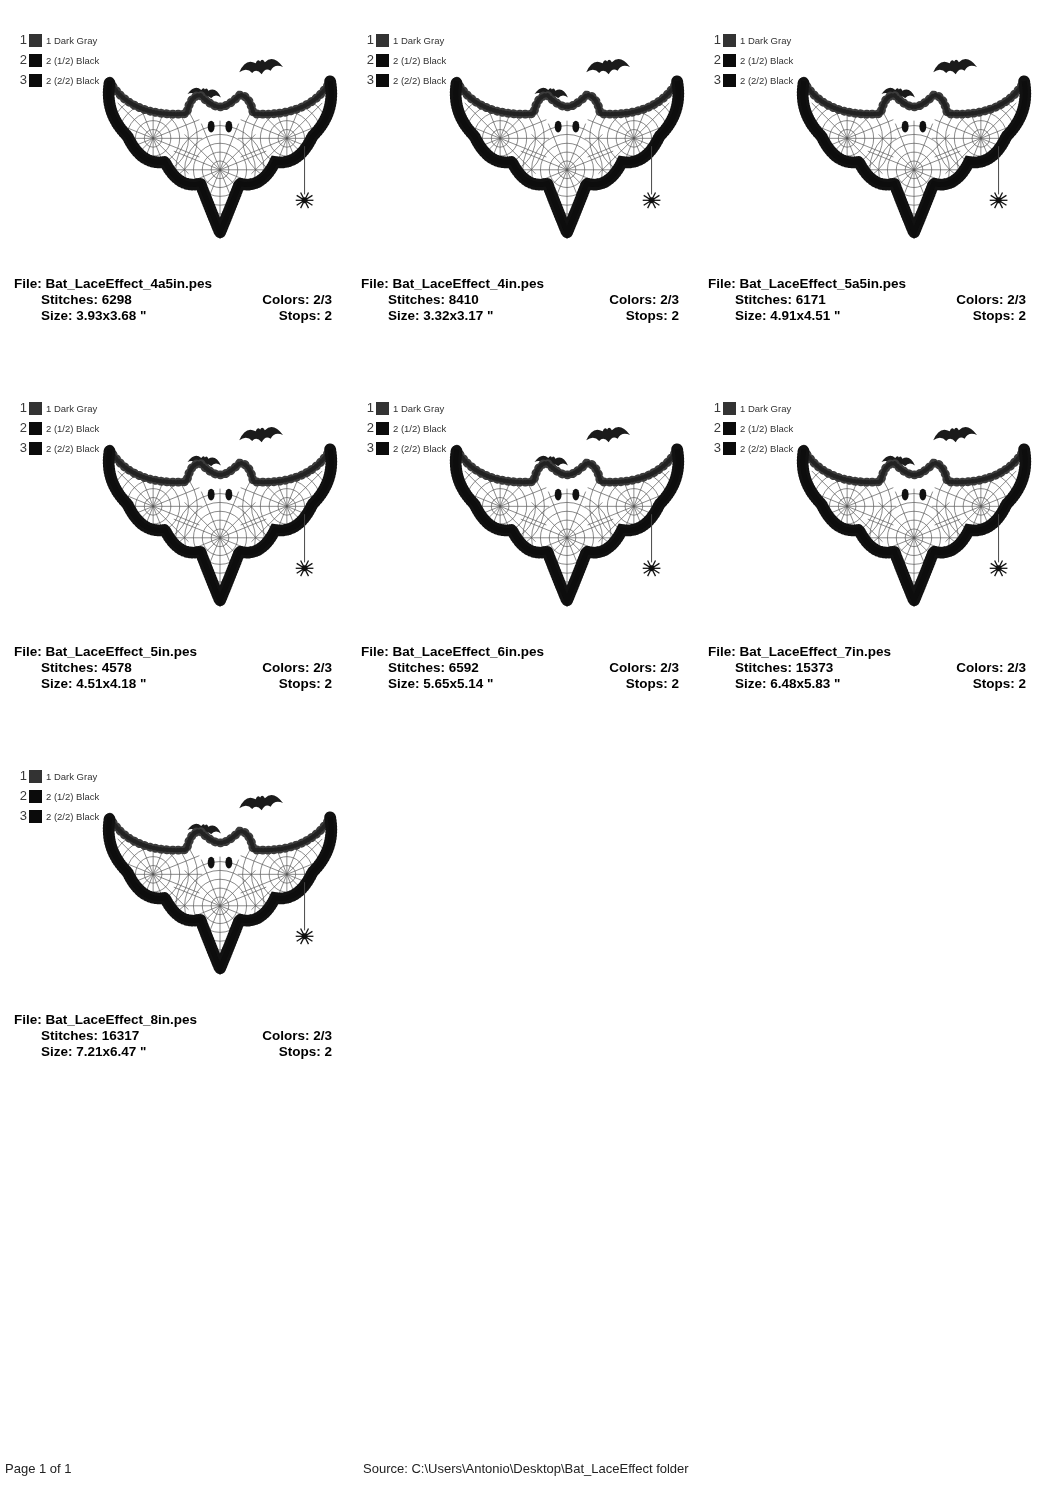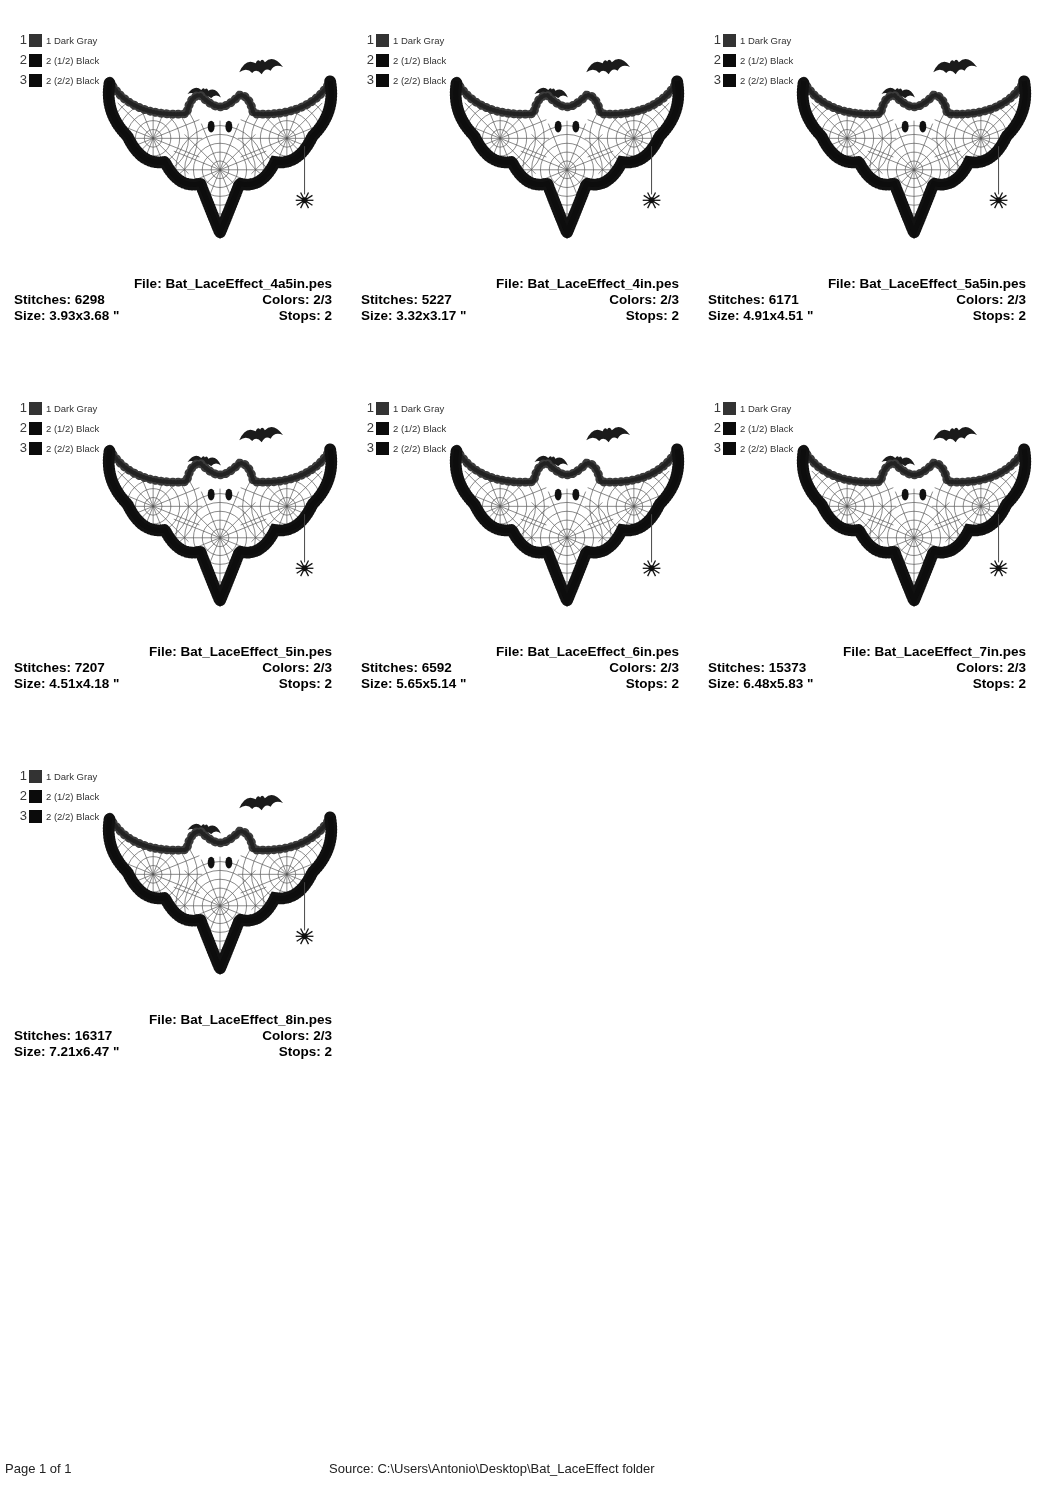--- a/index.html
+++ b/index.html
@@ -24,27 +24,26 @@
     font-size:13px; color:#3a3a3a; margin-right:2px; line-height:14px;
   }
   .legend-swatch { width:13px; height:13px; display:inline-block; flex:0 0 13px; }
   .legend-label { font-size:9.5px; color:#333; margin-left:4px; white-space:nowrap; }
   .bat-wrap { position:absolute; left:98px; top:26px; width:236px; height:216px; }
   .bat-svg { width:100%; height:100%; display:block; }
   .info {
     position:absolute; top:252px; left:10px; width:318px;
     font-weight:700; font-size:13.5px; color:#000; line-height:16px;
     white-space:nowrap;
-    text-align:right;
   }
   .info-line { display:block; }
-  .info-line.spread { display:flex; justify-content:space-between; }
+  .info-line.spread { display:flex; justify-content:space-between;margin-left:27px; }
   .footer { position:absolute; top:1461px; left:0; width:1050px; font-size:13px; color:#222; }
   .footer-page { position:absolute; left:5px; top:0; }
-  .footer-source { position:absolute; left:329px; top:0; }
+  .footer-source { position:absolute; left:363px; top:0; }
   .hidden-defs { position:absolute; width:0; height:0; }
 </style>
 </head>
 <body>
 
 <svg class="hidden-defs" aria-hidden="true">
   <defs>
     <path id="bat-outline-path" d="M8,30 C20,52 45,66 86,63 Q90,44 100,44 Q112,56 120,56 Q128,56 140,44 Q150,44 154,63 C195,66 220,52 232,30 Q238,62 214,86 Q200,116 176,112 Q162,140 140,134 Q130,160 120,184 Q110,160 100,134 Q78,140 64,112 Q40,116 26,86 Q2,62 8,30 Z"></path>
     <clipPath id="bat-clip">
       <path d="M8,30 C20,52 45,66 86,63 Q90,44 100,44 Q112,56 120,56 Q128,56 140,44 Q150,44 154,63 C195,66 220,52 232,30 Q238,62 214,86 Q200,116 176,112 Q162,140 140,134 Q130,160 120,184 Q110,160 100,134 Q78,140 64,112 Q40,116 26,86 Q2,62 8,30 Z"></path>
@@ -154,21 +153,21 @@
   </div>
 </div>
     <div class="bat-wrap">
       <svg class="bat-svg" viewBox="0 0 240 216">
             <use href="#bat-art"></use>
           </svg>
     </div>
     <div class="info">
       <div class="info-line"><span>File:</span>&nbsp;<span>Bat_LaceEffect_4in.pes</span></div>
       <div class="info-line spread">
-        <span><span>Stitches:</span>&nbsp;<span>5227</span></span>
+        <span><span>Stitches:</span>&nbsp;<span>8410</span></span>
         <span><span>Colors:</span>&nbsp;<span>2/3</span></span>
       </div>
       <div class="info-line spread">
         <span><span>Size:</span>&nbsp;<span>3.32x3.17 "</span></span>
         <span><span>Stops:</span>&nbsp;<span>2</span></span>
       </div>
     </div>
   </div>
 
   <div class="card">
@@ -230,21 +229,21 @@
   </div>
 </div>
     <div class="bat-wrap">
       <svg class="bat-svg" viewBox="0 0 240 216">
             <use href="#bat-art"></use>
           </svg>
     </div>
     <div class="info">
       <div class="info-line"><span>File:</span>&nbsp;<span>Bat_LaceEffect_5in.pes</span></div>
       <div class="info-line spread">
-        <span><span>Stitches:</span>&nbsp;<span>7207</span></span>
+        <span><span>Stitches:</span>&nbsp;<span>4578</span></span>
         <span><span>Colors:</span>&nbsp;<span>2/3</span></span>
       </div>
       <div class="info-line spread">
         <span><span>Size:</span>&nbsp;<span>4.51x4.18 "</span></span>
         <span><span>Stops:</span>&nbsp;<span>2</span></span>
       </div>
     </div>
   </div>
 
   <div class="card">

